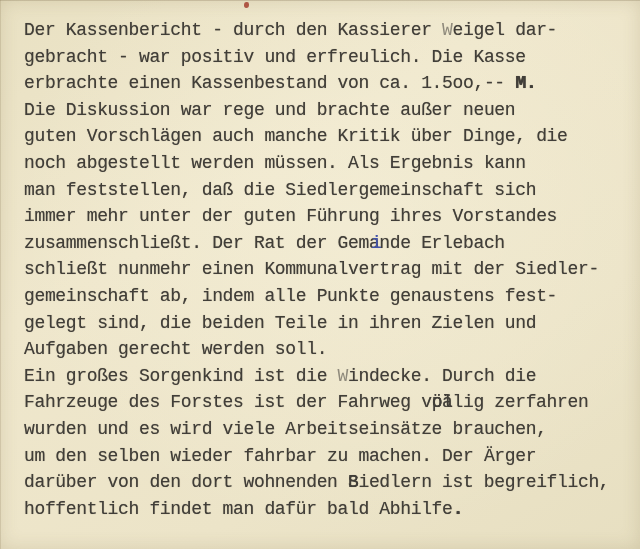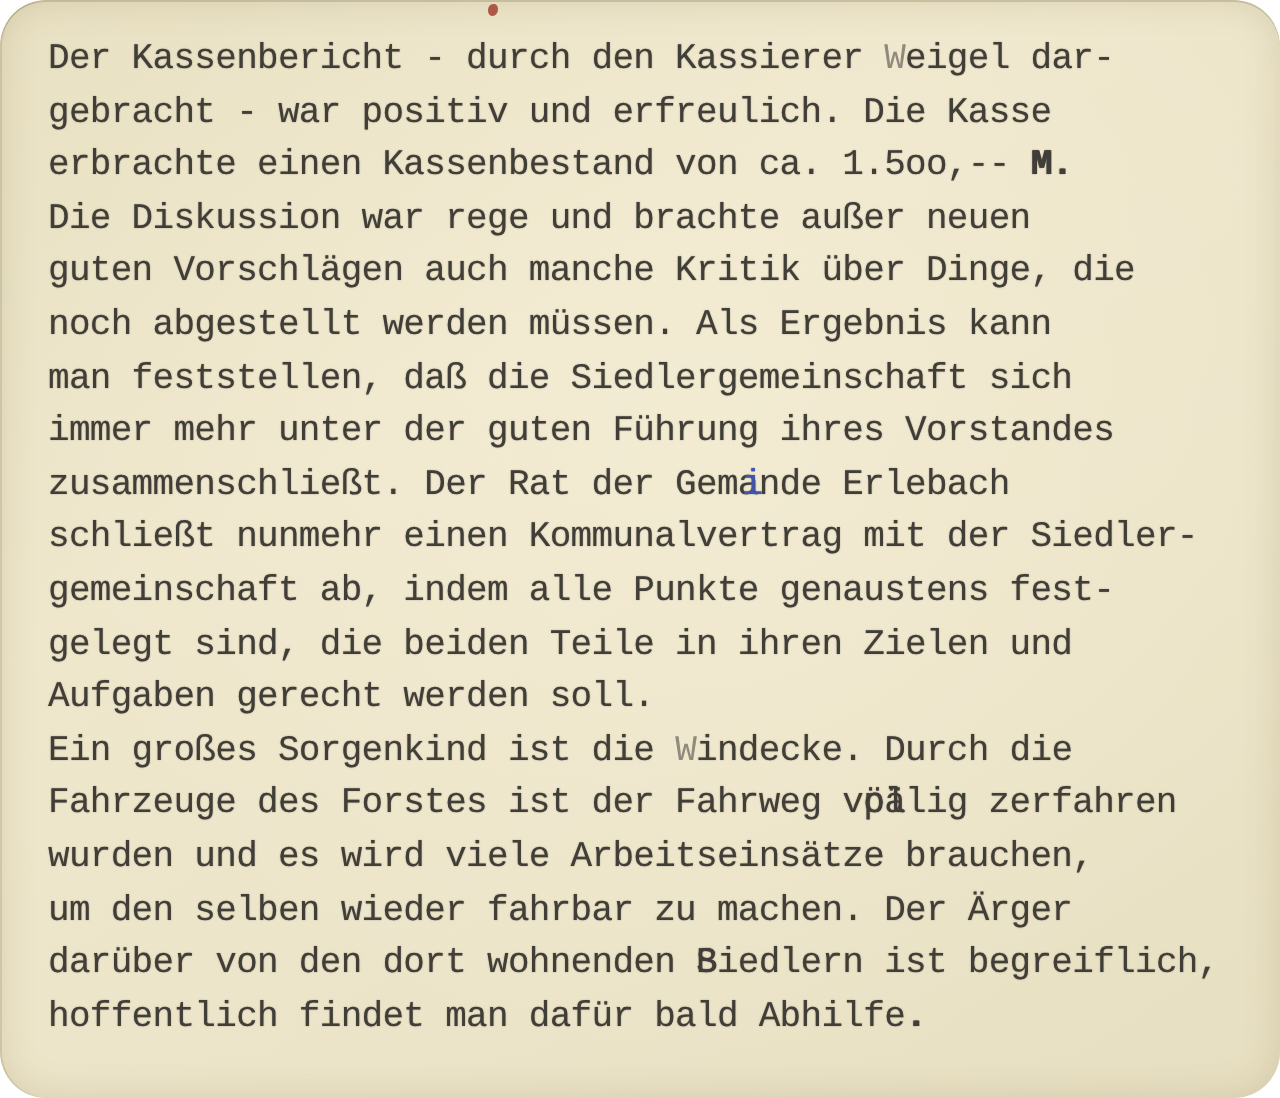--- a/index.html
+++ b/index.html
@@ -14,21 +14,20 @@
     width: 640px;
     height: 549px;
     background:
       radial-gradient(ellipse at 55% 40%, rgba(255,252,235,0.25), rgba(0,0,0,0) 70%),
       linear-gradient(148deg, #e9e1c3 0%, #efe7cc 35%, #ece4c8 70%, #e7dfc1 100%);
     box-shadow:
       inset 0 0 18px rgba(110, 92, 50, 0.18),
       inset 0 1px 0 rgba(120, 105, 70, 0.25),
       inset 1px 0 0 rgba(120, 105, 70, 0.18);
     font-family: "Liberation Mono", "DejaVu Sans Mono", monospace;
-    border-radius: 23px;
   }
   .doc-text {
     position: absolute;
     left: 24px;
     top: 17px;
     right: 6px;
     color: #413e38;
     font-size: 18px;
     line-height: 26.6px;
     letter-spacing: -0.35px;

